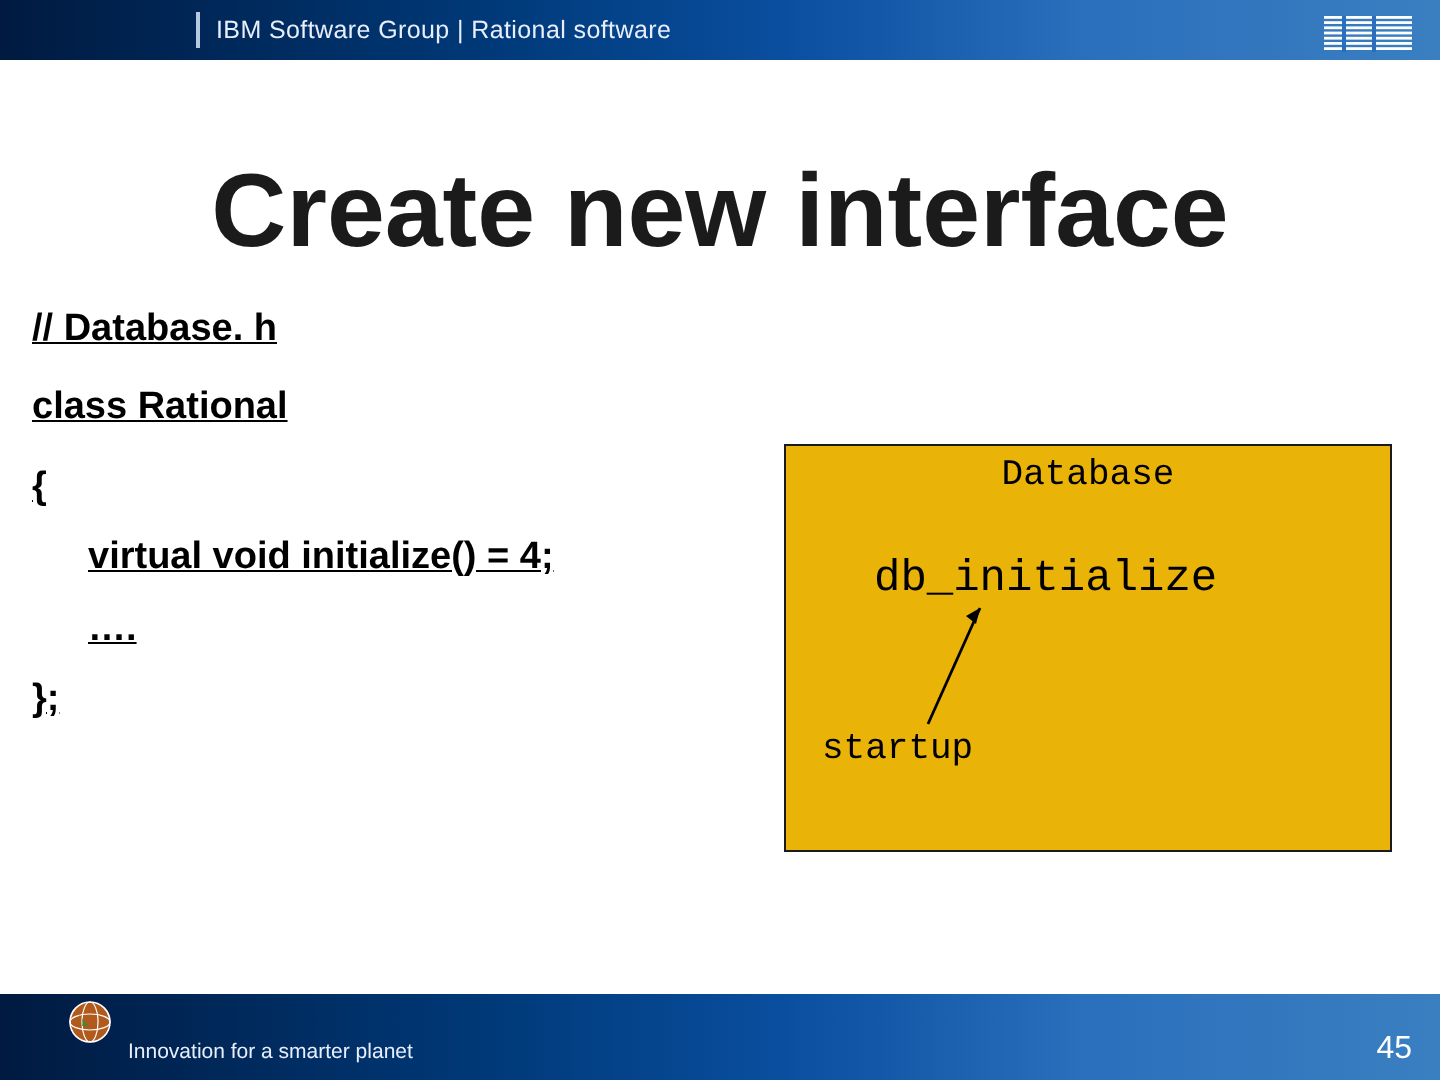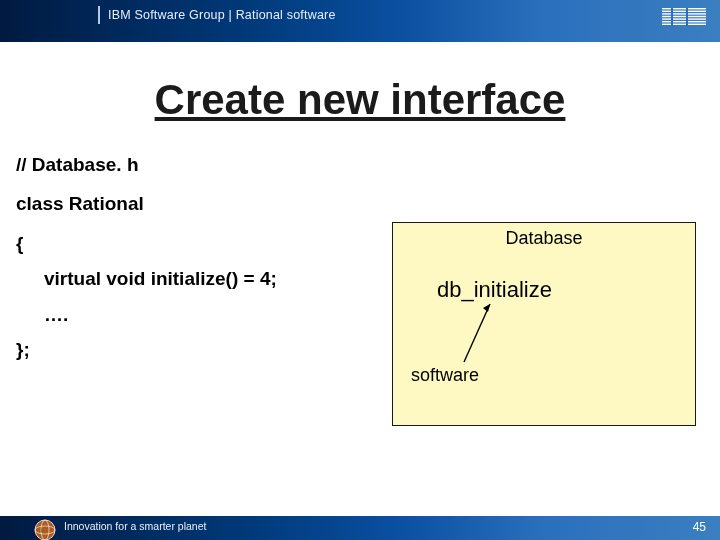--- a/index.html
+++ b/index.html
@@ -5,21 +5,21 @@
   * { margin: 0; padding: 0; box-sizing: border-box; }
   body {
     width: 720px;
     height: 540px;
     font-family: Arial, Helvetica, sans-serif;
     background: #ffffff;
     position: relative;
     overflow: hidden;
   }
   .header {
-    height: 42px;
+    height: 30px;
     background: linear-gradient(to right, #001a40 0%, #003a7a 35%, #0a4fa0 55%, #2a6fbc 75%, #3a7fc0 100%);
     position: relative;
     color: #fff;
     text-align: center;
   }
   .header-left-bar {
     position: absolute;
     left: 98px;
     top: 6px;
     width: 2px;
@@ -43,44 +43,44 @@
     display: inline-block;
   }
   .ibm-bars svg { display: block; }
   .title-block {
     position: absolute;
     top: 76px;
     left: 0; right: 0;
     text-align: center;
   }
   .title {
-    font-size: 42px;
+    font-size: 52px;
     font-weight: bold;
     color: #1b1b1b;
-    text-decoration: underline;
   }
   .code-area {
     position: absolute;
     left: 16px;
     top: 150px;
     font-size: 19px;
     color: #000;
     line-height: 1.55;
   }
-  .code-line { margin-bottom: 3px; }
+  .code-line { margin-bottom: 3px; text-decoration: underline; }
   .bold { font-weight: bold; }
   .indent { padding-left: 28px; }
   .diagram-box {
     position: absolute;
     left: 392px;
     top: 222px;
     width: 304px;
     height: 204px;
-    background: #fef9c3;
+    background: #eab308;
     border: 1.5px solid #1a1a1a;
+    font-family: Liberation Mono, monospace;
   }
   .diagram-title {
     position: absolute;
     top: 5px;
     left: 0; right: 0;
     text-align: center;
     font-size: 18px;
     color: #000;
   }
   .diagram-db {
@@ -101,41 +101,41 @@
     position: absolute;
     left: 65px;
     top: 75px;
     width: 40px;
     height: 66px;
   }
   .footer {
     position: absolute;
     left: 0; right: 0;
     bottom: 0;
-    height: 24px;
+    height: 43px;
     background: linear-gradient(to right, #001a40 0%, #003a7a 35%, #0a4fa0 55%, #2a6fbc 75%, #3a7fc0 100%);
   }
   .footer-icon {
     position: absolute;
     left: 34px;
     top: 3px;
   }
   .footer-text {
     position: absolute;
     left: 64px;
     bottom: 8px;
     color: #e8eefc;
     font-size: 10.5px;
   }
   .page-num {
     position: absolute;
     right: 14px;
     bottom: 6px;
     color: #fff;
-    font-size: 12px;
+    font-size: 16px;
     margin-top: 20px;
   }
 </style>
 </head>
 <body>
 
 <div class="header">
   <div class="header-left-bar"></div>
   <div class="header-text">IBM Software Group | Rational software</div>
   <div class="header-logo">
@@ -172,21 +172,21 @@
   <div class="code-line bold" style="margin-top:6px">};</div>
 </div>
 
 <div class="diagram-box">
   <div class="diagram-title">Database</div>
   <div class="diagram-db">db_initialize</div>
   <svg class="diagram-arrow" viewBox="0 0 40 66">
     <line x1="6" y1="64" x2="32" y2="6" stroke="#000" stroke-width="1.4"></line>
     <polygon points="32,6 25,10 30,14" fill="#000"></polygon>
   </svg>
-  <div class="diagram-startup">software</div>
+  <div class="diagram-startup">startup</div>
 </div>
 
 <div class="footer">
   <div class="footer-icon">
     <svg width="22" height="22" viewBox="0 0 22 22">
       <circle cx="11" cy="11" r="10" fill="#b05a1e" stroke="#fff" stroke-width="0.8"></circle>
       <ellipse cx="11" cy="11" rx="10" ry="4" fill="none" stroke="#fff" stroke-width="0.6"></ellipse>
       <ellipse cx="11" cy="11" rx="4" ry="10" fill="none" stroke="#fff" stroke-width="0.6"></ellipse>
       <path d="M5 7 Q8 9 7 13 Q10 12 12 15" fill="#3a8a3a" opacity="0.9"></path>
     </svg>

